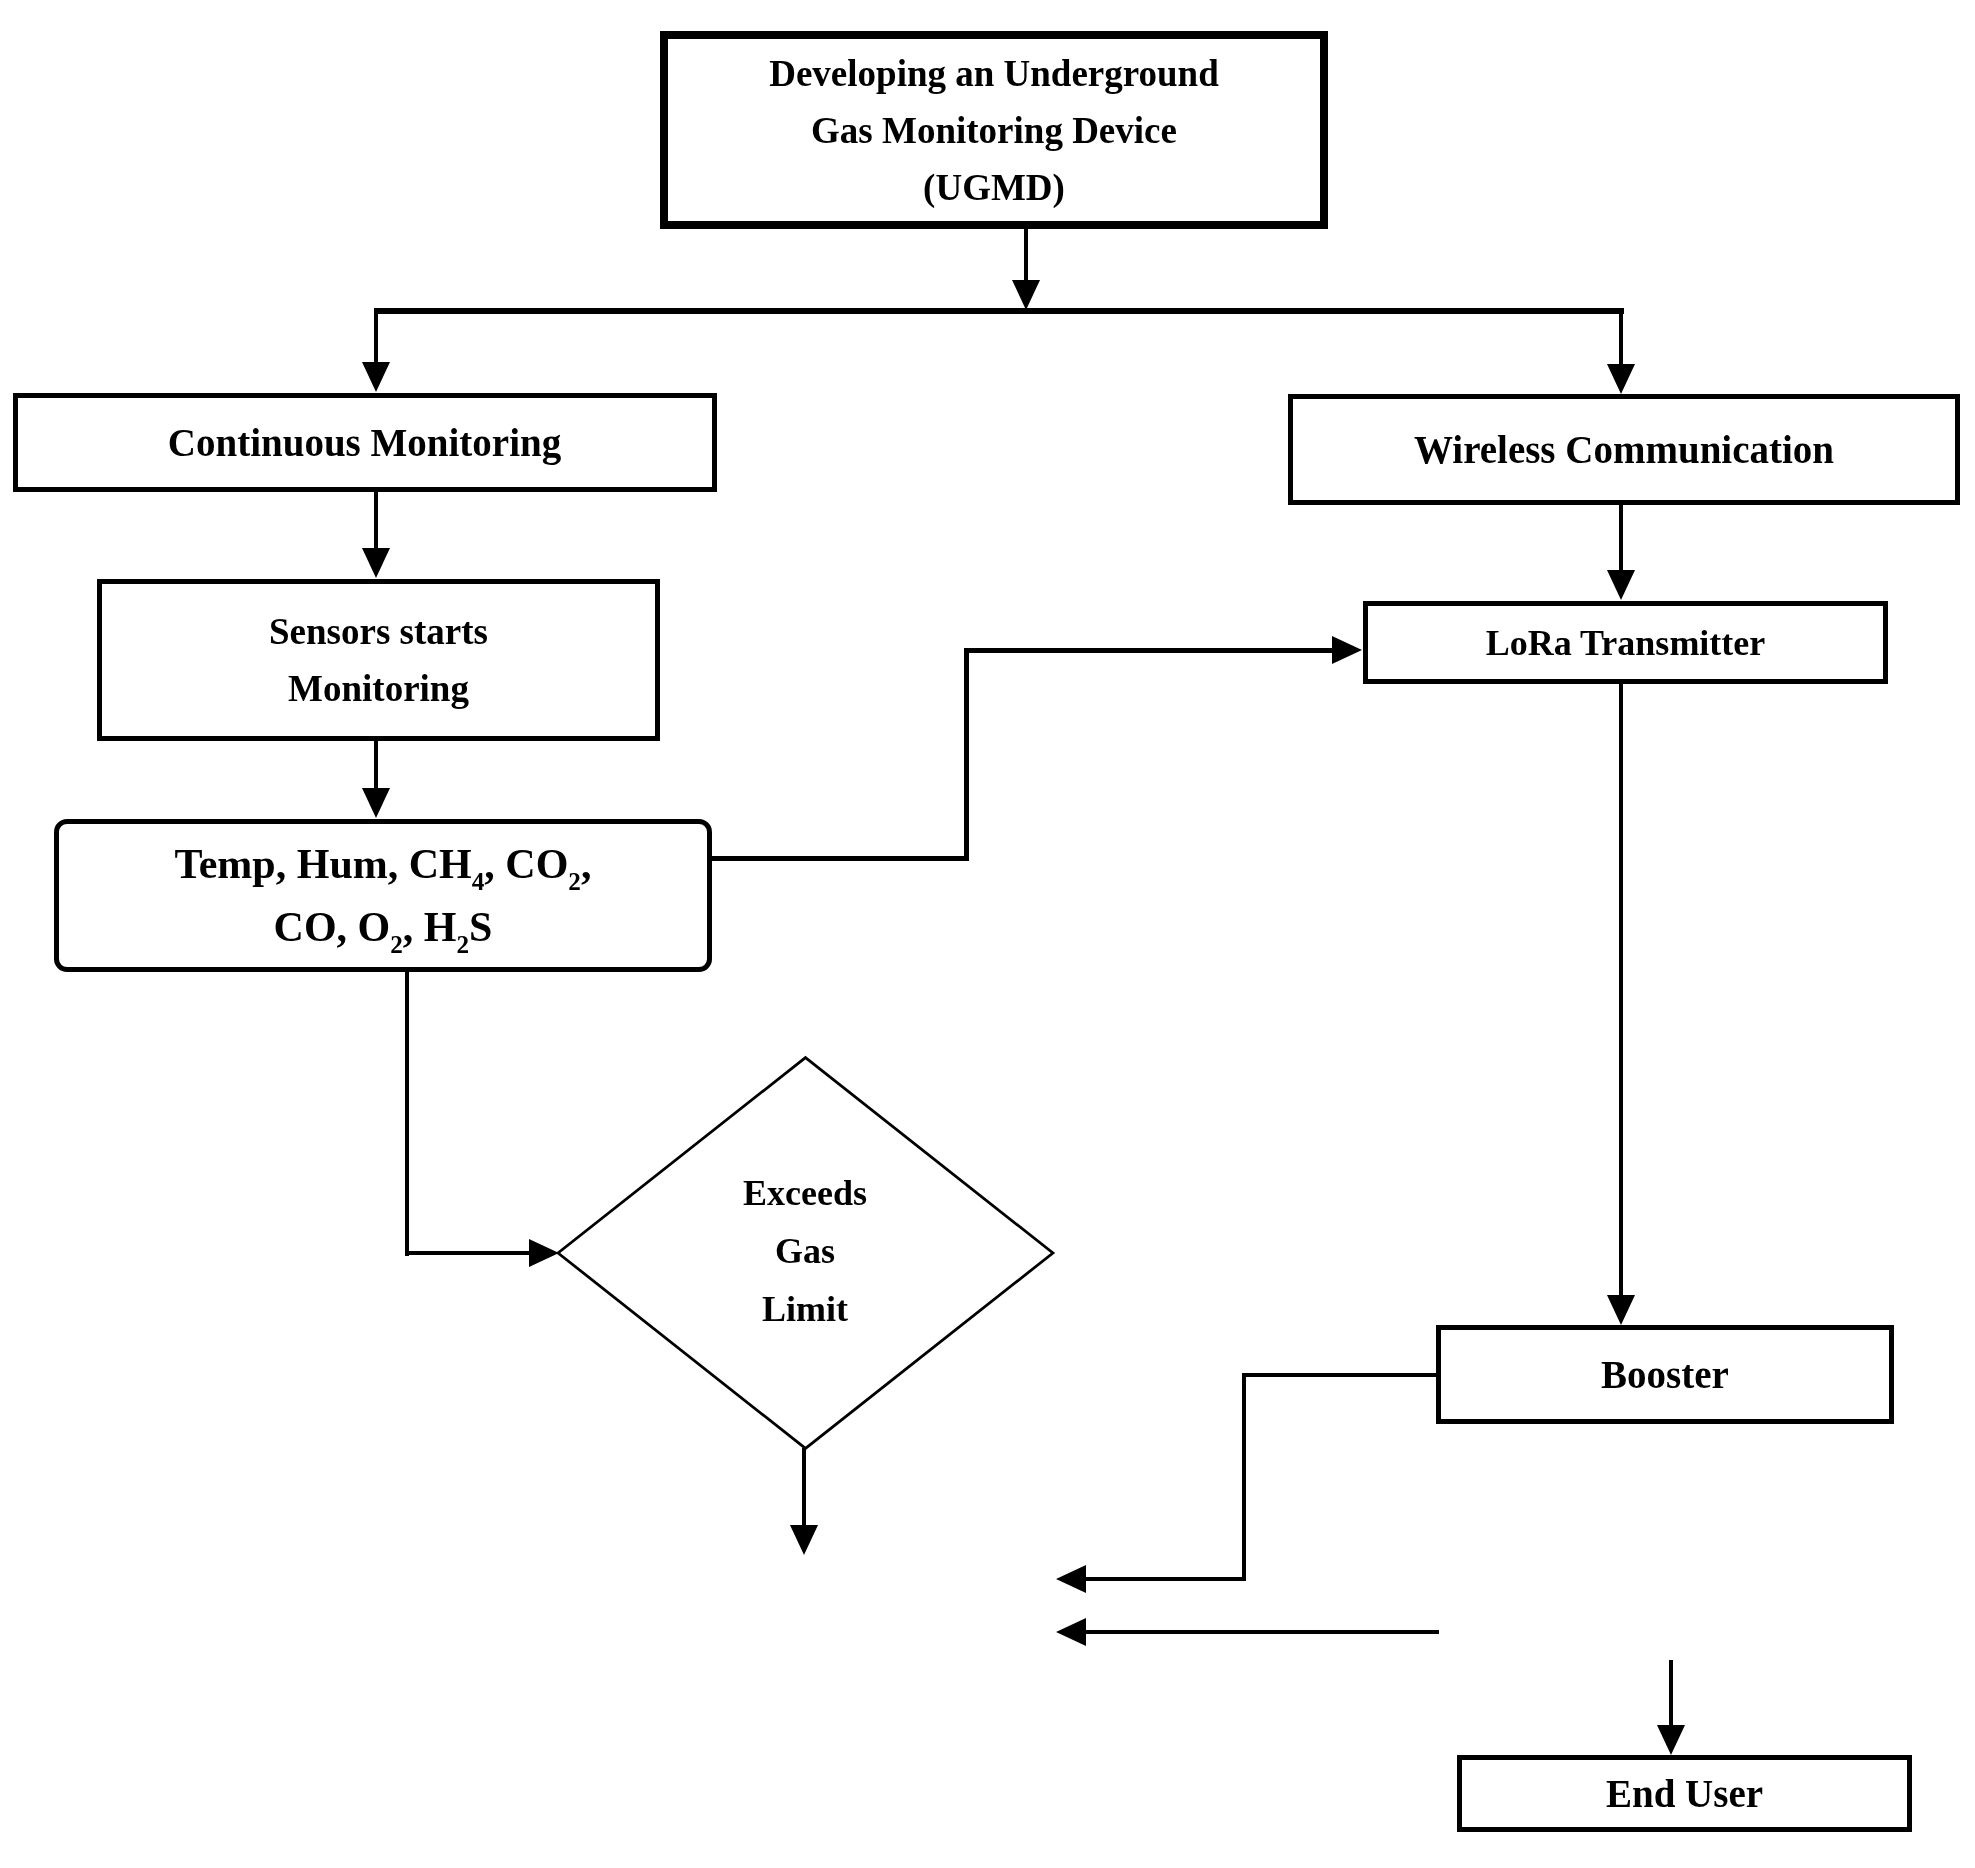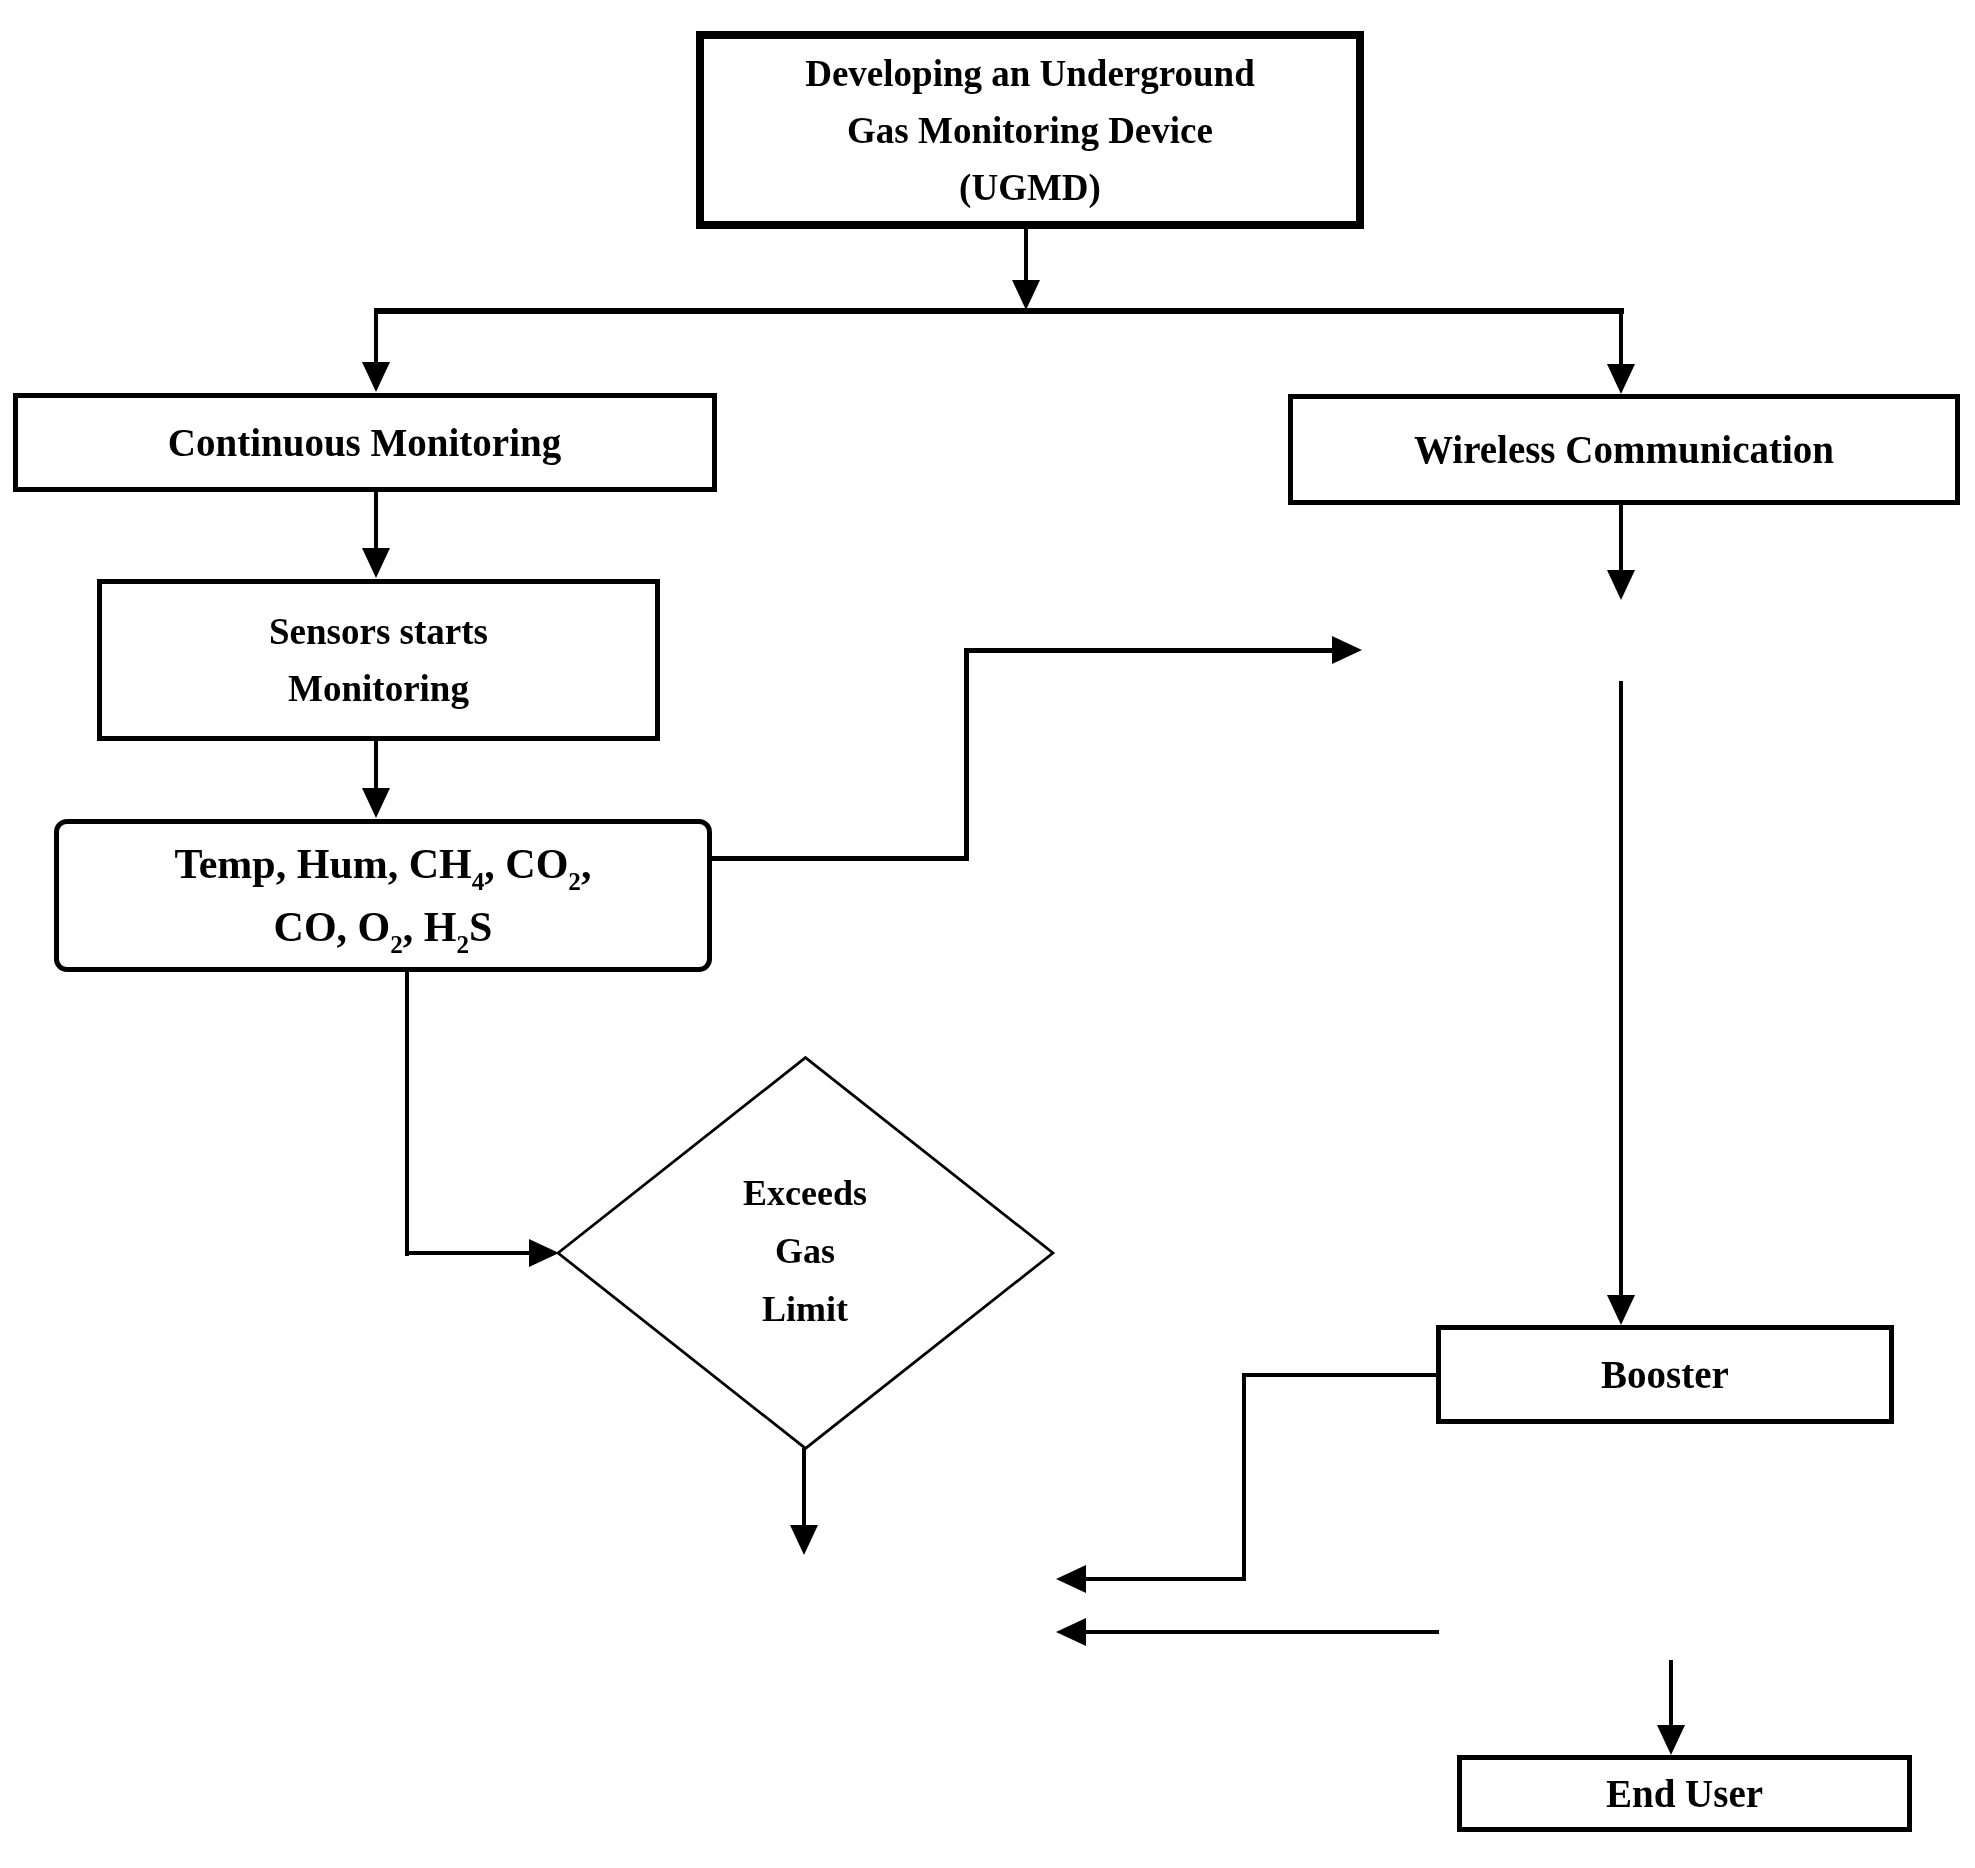--- a/index.html
+++ b/index.html
@@ -18,21 +18,21 @@
   .arr{position:absolute;width:0;height:0;z-index:2;}
   .arr.down{border-left:14px solid transparent;border-right:14px solid transparent;border-top:30.5px solid #000;}
   .arr.left{border-top:14px solid transparent;border-bottom:14px solid transparent;border-right:30.5px solid #000;}
   .arr.right{border-top:14px solid transparent;border-bottom:14px solid transparent;border-left:30.5px solid #000;}
   #diamond-svg{position:absolute;left:552px;top:1052px;z-index:2;}
   #diamond-label{
     position:absolute;left:666px;top:1164px;width:278px;text-align:center;z-index:3;
     font-size:36px;line-height:58px;
   }
   
-  #n-ugmd{left:696px;top:31px;width:668px;height:198px;border-width:8.3px;font-size:37px;line-height:57px;}
+  #n-ugmd{left:660px;top:31px;width:668px;height:198px;border-width:8.3px;font-size:37px;line-height:57px;}
   #n-cm{left:12.5px;top:393px;width:704px;height:99px;font-size:39px;}
   #n-wc{left:1288px;top:394px;width:672px;height:111px;font-size:39px;}
   #n-sensors{left:97px;top:579px;width:563px;height:162px;font-size:37px;line-height:57px;}
   #n-lora{left:1363px;top:601px;width:525px;height:83px;font-size:36px;}
   #n-gases{left:54px;top:819px;width:658px;height:153px;font-size:42px;line-height:63px;border-radius:13px;}
   #n-booster{left:1436px;top:1325px;width:458px;height:99px;font-size:39px;}
   #n-siren{left:599px;top:1556px;width:457px;height:99px;font-size:40px;}
   #n-surface{left:1437px;top:1513px;width:461px;height:149px;font-size:37px;line-height:58px;}
   #n-enduser{left:1457px;top:1755px;width:455px;height:77px;font-size:39px;}
 </style>
@@ -112,20 +112,25 @@
     <div class="label">
         <div class="line"><span>Wireless Communication</span></div>
       </div>
   </div>
   <div class="node" id="n-sensors">
     <div class="label">
         <div class="line"><span>Sensors starts</span></div>
         <div class="line"><span>Monitoring</span></div>
       </div>
   </div>
+  <div class="node" id="n-lora">
+    <div class="label">
+        <div class="line"><span>LoRa Transmitter</span></div>
+      </div>
+  </div>
   <div class="node" id="n-gases">
     <div class="label">
         <div class="line"><span>Temp, Hum, CH</span><sub>4</sub><span>, CO</span><sub>2</sub><span>,</span></div>
         <div class="line"><span>CO, O</span><sub>2</sub><span>, H</span><sub>2</sub><span>S</span></div>
       </div>
   </div>
   <div class="node" id="n-booster">
     <div class="label">
         <div class="line"><span>Booster</span></div>
       </div>

